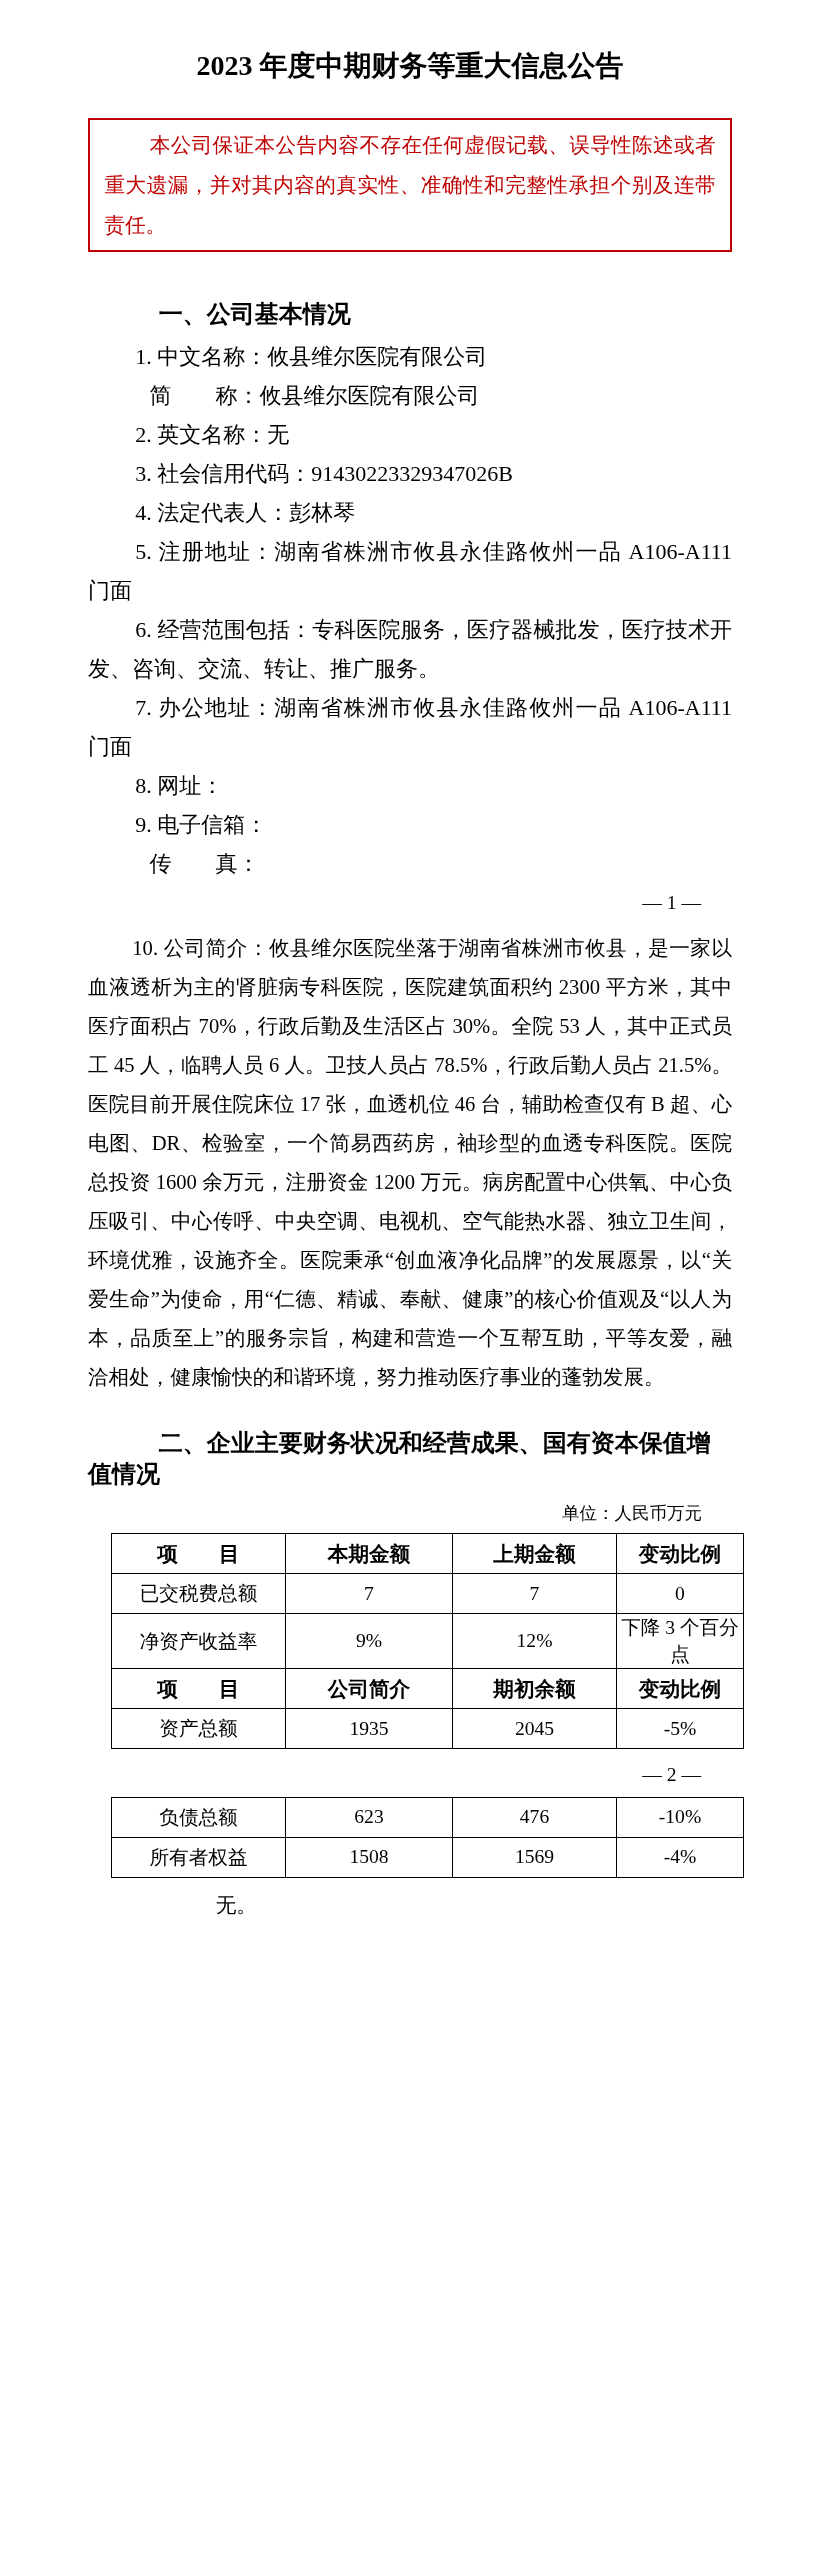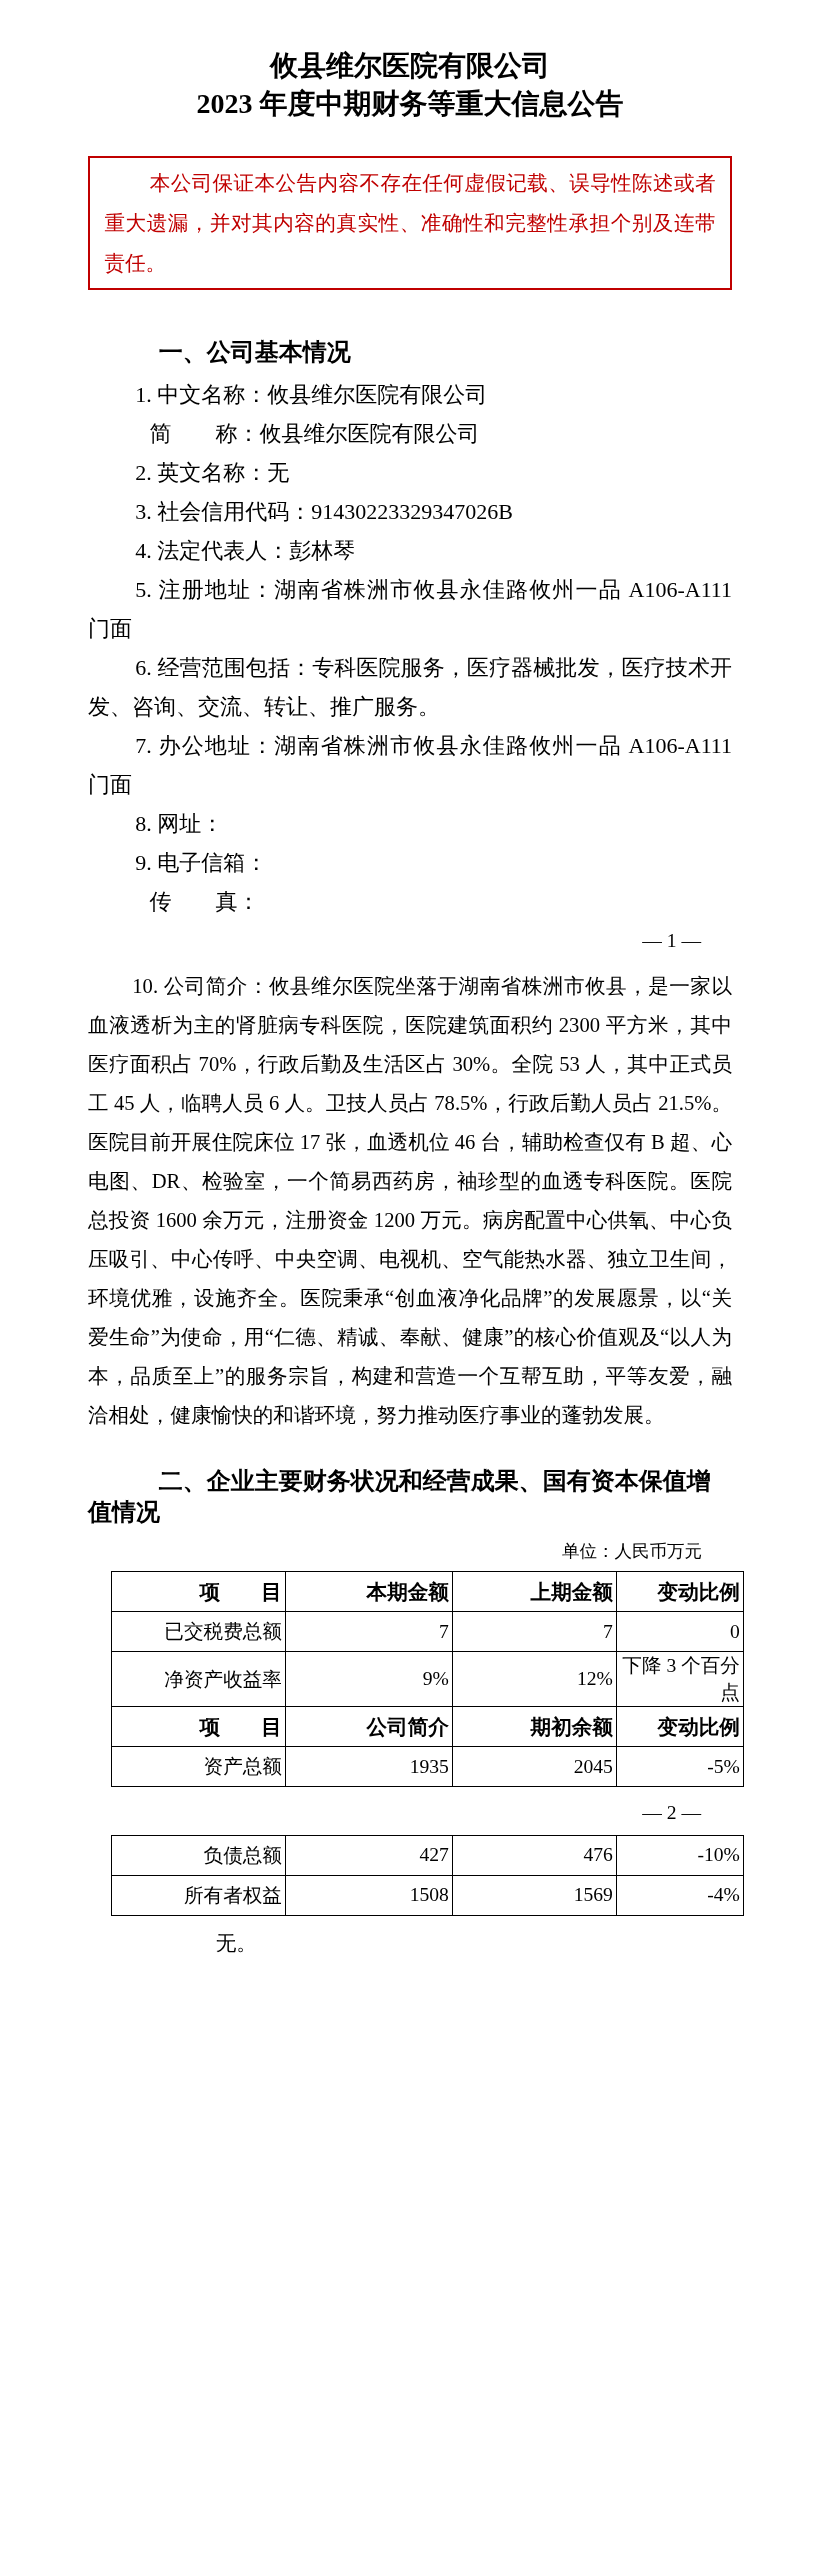--- a/index.html
+++ b/index.html
@@ -54,32 +54,31 @@
     margin:12.4px 0 0;font-size:17.5px;line-height:24px;
     text-align:right;padding-right:30px;
   }
   table.fin{
     border-collapse:collapse;table-layout:fixed;
     width:633px;margin:8.2px 0 0 23px;
     border:1.5px solid #000;
   }
   table.fin td{
     border:1px solid #000;
-    font-size:19.6px;text-align:right;vertical-align:middle;
+    font-size:19.6px;text-align:center;vertical-align:middle;
     height:39px;padding:0 3.1px;overflow:hidden;
   }
   table.fin tr.hdr td{font-weight:bold;font-size:20.6px;}
   #finB{margin-top:6.2px;padding-left:12px;}
 </style>
 </head>
 <body>
 
 <div class="page">
 
-  <h1 class="doc-title">攸县维尔医院有限公司</h1>
   <h1 class="doc-title">2023 年度中期财务等重大信息公告</h1>
 
   <div class="notice" style="border-color: rgb(192, 0, 0); color: rgb(192, 0, 0);">
     <p>本公司保证本公告内容不存在任何虚假记载、误导性陈述或者重大遗漏，并对其内容的真实性、准确性和完整性承担个别及连带责任。</p>
   </div>
 
   <h2 class="sec-heading" id="sec1-heading">一、公司基本情况</h2>
 
   <div class="items">
   <p><span>1. 中文名称：攸县维尔医院有限公司</span></p>
@@ -163,21 +162,21 @@
   <table class="fin" id="finB">
     <colgroup>
         <col style="width:174px">
         <col style="width:167px">
         <col style="width:164px">
         <col style="width:127px">
       </colgroup>
     <tbody>
   <tr>
     <td>负债总额</td>
-    <td>427</td>
+    <td>623</td>
     <td>476</td>
     <td>-10%</td>
   </tr>
 
   <tr>
     <td>所有者权益</td>
     <td>1508</td>
     <td>1569</td>
     <td>-4%</td>
   </tr>

